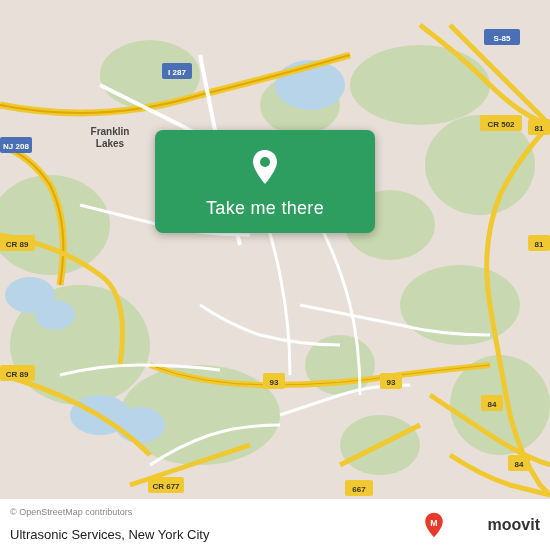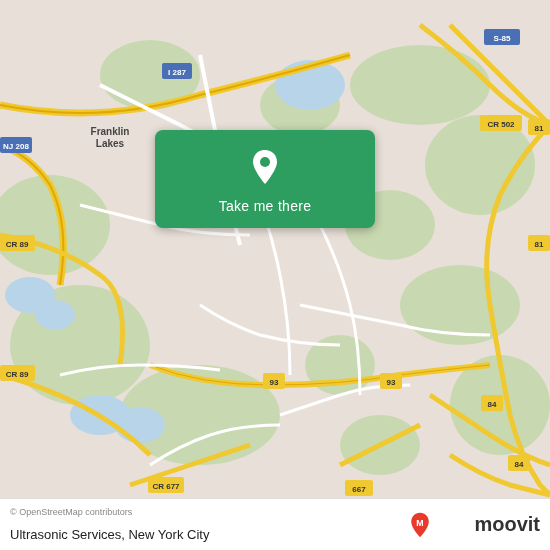--- a/index.html
+++ b/index.html
@@ -57,21 +57,21 @@
       width: 44px;
       height: 44px;
       margin-bottom: 8px;
       display: flex;
       align-items: center;
       justify-content: center;
     }
 
     #take-me-there-btn {
       color: white;
-      font-size: 14px;
+      font-size: 18px;
       font-weight: 500;
       text-align: center;
       letter-spacing: 0.3px;
     }
 
     
     #bottom-bar {
       position: absolute;
       bottom: 0;
       left: 0;
@@ -107,21 +107,21 @@
       align-items: center;
       gap: 4px;
     }
 
     #moovit-icon {
       width: 28px;
       height: 28px;
     }
 
     #moovit-text {
-      font-size: 20px;
+      font-size: 16px;
       font-weight: 700;
       color: #333;
       padding-left: 36px;
     }
   </style>
 </head>
 <body>
 
 <div id="map-container">
 

